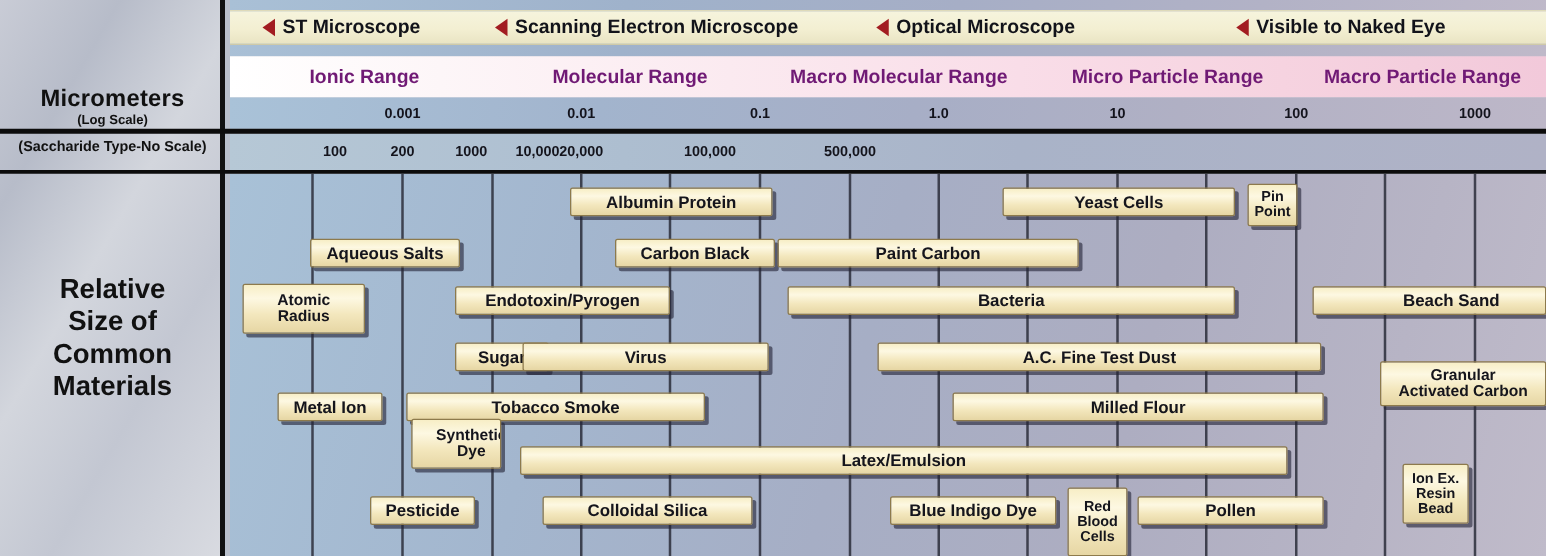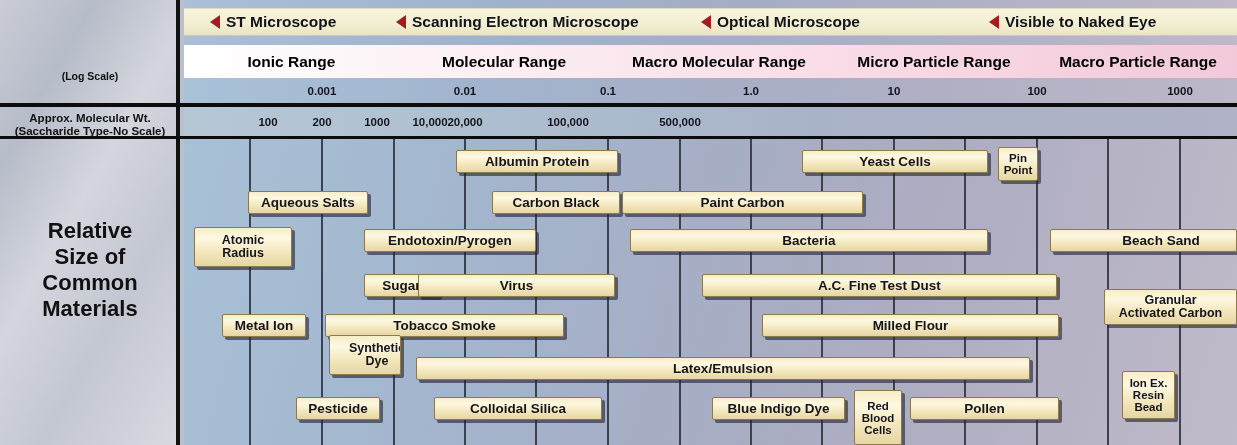--- a/index.html
+++ b/index.html
@@ -57,21 +57,21 @@
     border-right:10px solid #a21c21;
   }
 
   
   #band-ranges {
     position:absolute; left:0; top:45px; width:1053px; height:33px;
     background: linear-gradient(90deg,#ffffff 0%,#fdf6f8 16%,#fbeaf0 38%,#f9dde8 60%,#f6d3e0 80%,#f2c9da 100%);
   }
   .range-lbl {
     position:absolute; top:45px; height:33px; display:flex; align-items:center; justify-content:center;
-    font-size:15.5px; font-weight:bold; color:#000000; white-space:nowrap;
+    font-size:15.5px; font-weight:bold; color:#701a75; white-space:nowrap;
   }
 
   
   #band-um {
     position:absolute; left:0; top:78px; width:1053px; height:25px;
     background: linear-gradient(95deg,#a9c2d8 0%,#a2b4cd 28%,#a7aec6 52%,#b0b0c4 72%,#bdb7c8 100%);
   }
   .um-tick {
     position:absolute; top:78px; height:25px; display:flex; align-items:center; justify-content:center;
     font-size:11.5px; font-weight:bold; color:#13131c; transform:translateX(-50%); white-space:nowrap;
@@ -118,24 +118,24 @@
   .bar.multiline { white-space:normal; font-size:12.5px; line-height:13px; }
   .bar.small { font-size:11.5px; line-height:12px; white-space:normal; }
 </style>
 </head>
 <body>
 
 <div id="page">
 
   <div id="left-col">
     <div class="lc-cell" id="lbl-micrometers">
+      <div class="t1">Micrometers</div>
       <div class="t2">(Log Scale)</div>
     </div>
     <div class="lc-cell" id="lbl-mw">
-      <div class="t1">Approx. Molecular Wt.</div>
       <div class="t2">(Saccharide Type-No Scale)</div>
     </div>
     <div class="lc-cell" id="lbl-relsize">
         <div>Relative</div>
         <div>Size of</div>
         <div>Common</div>
         <div>Materials</div>
       </div>
   </div>
 

